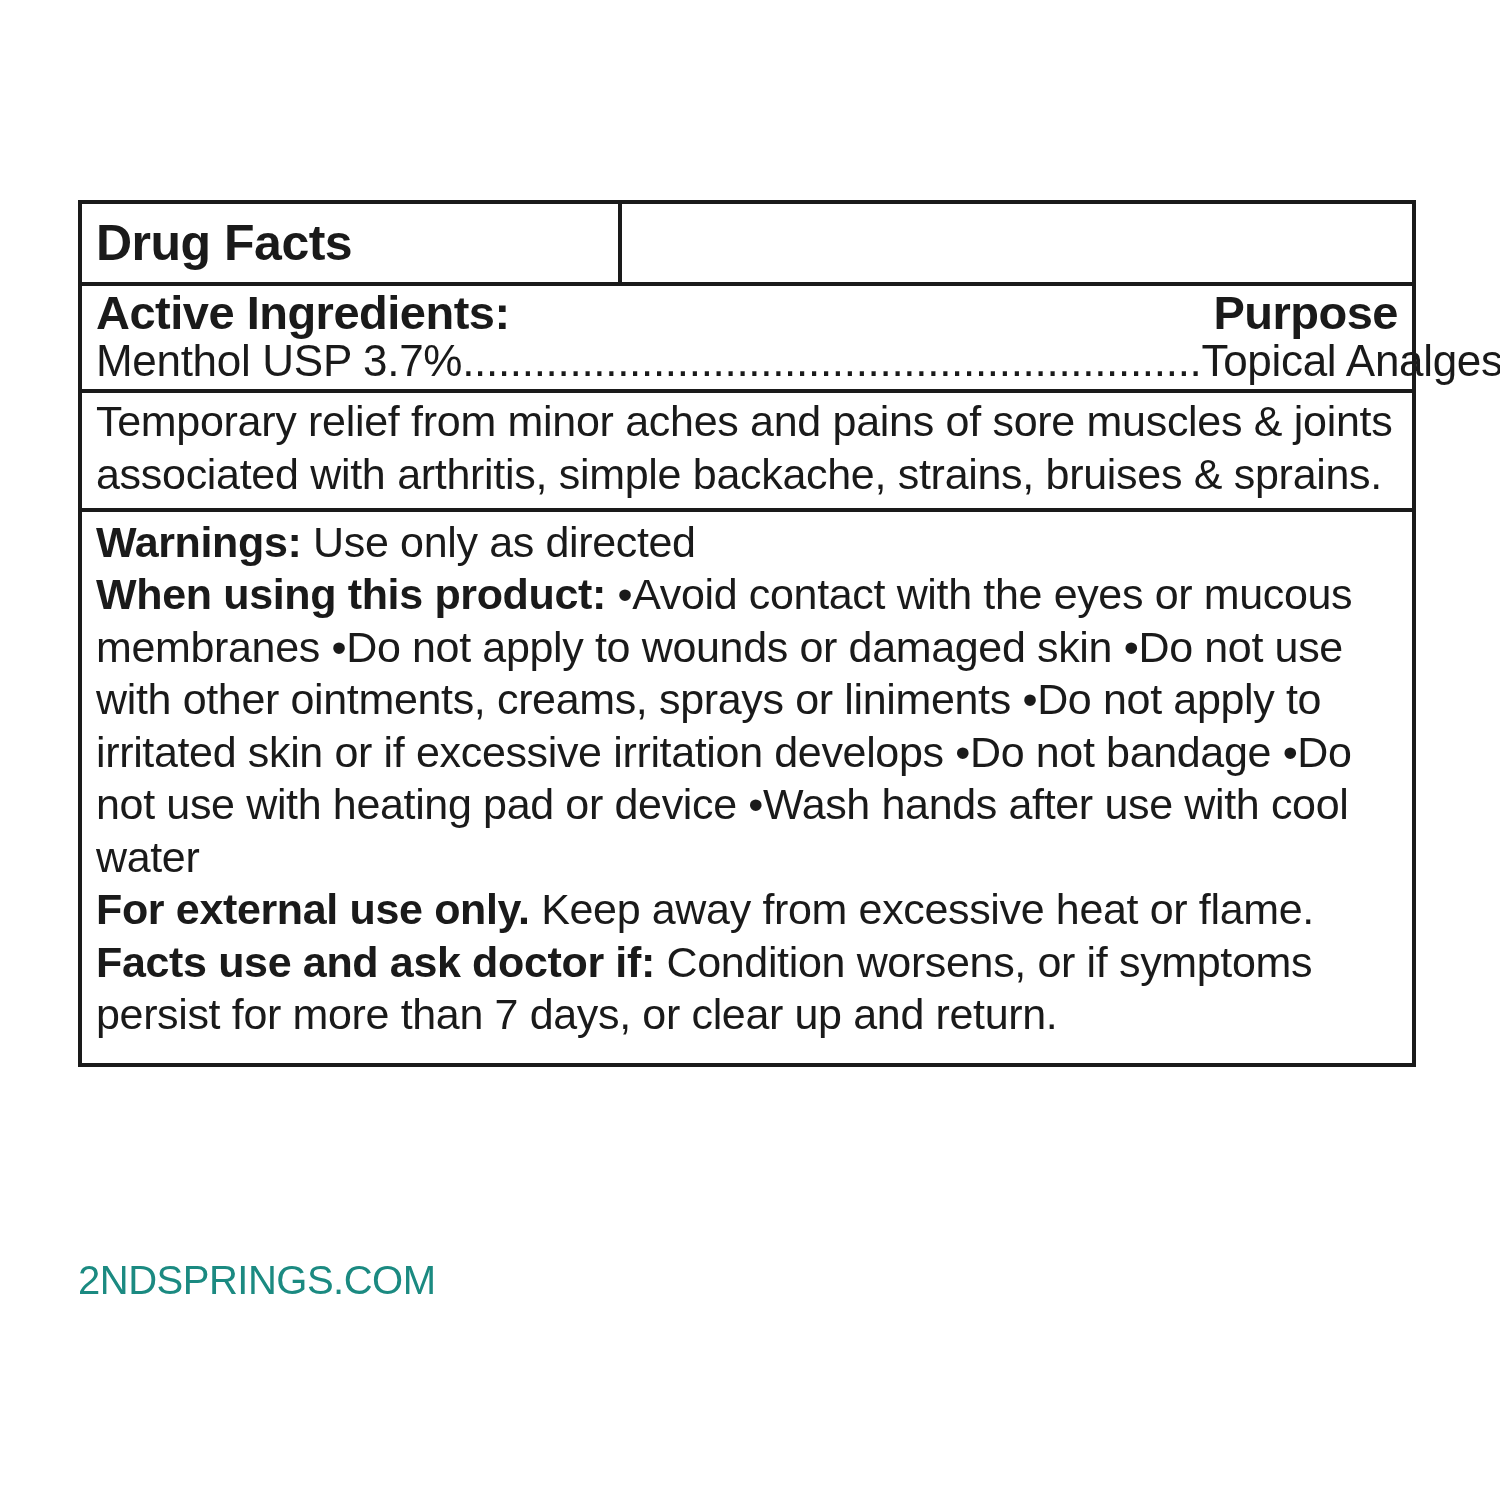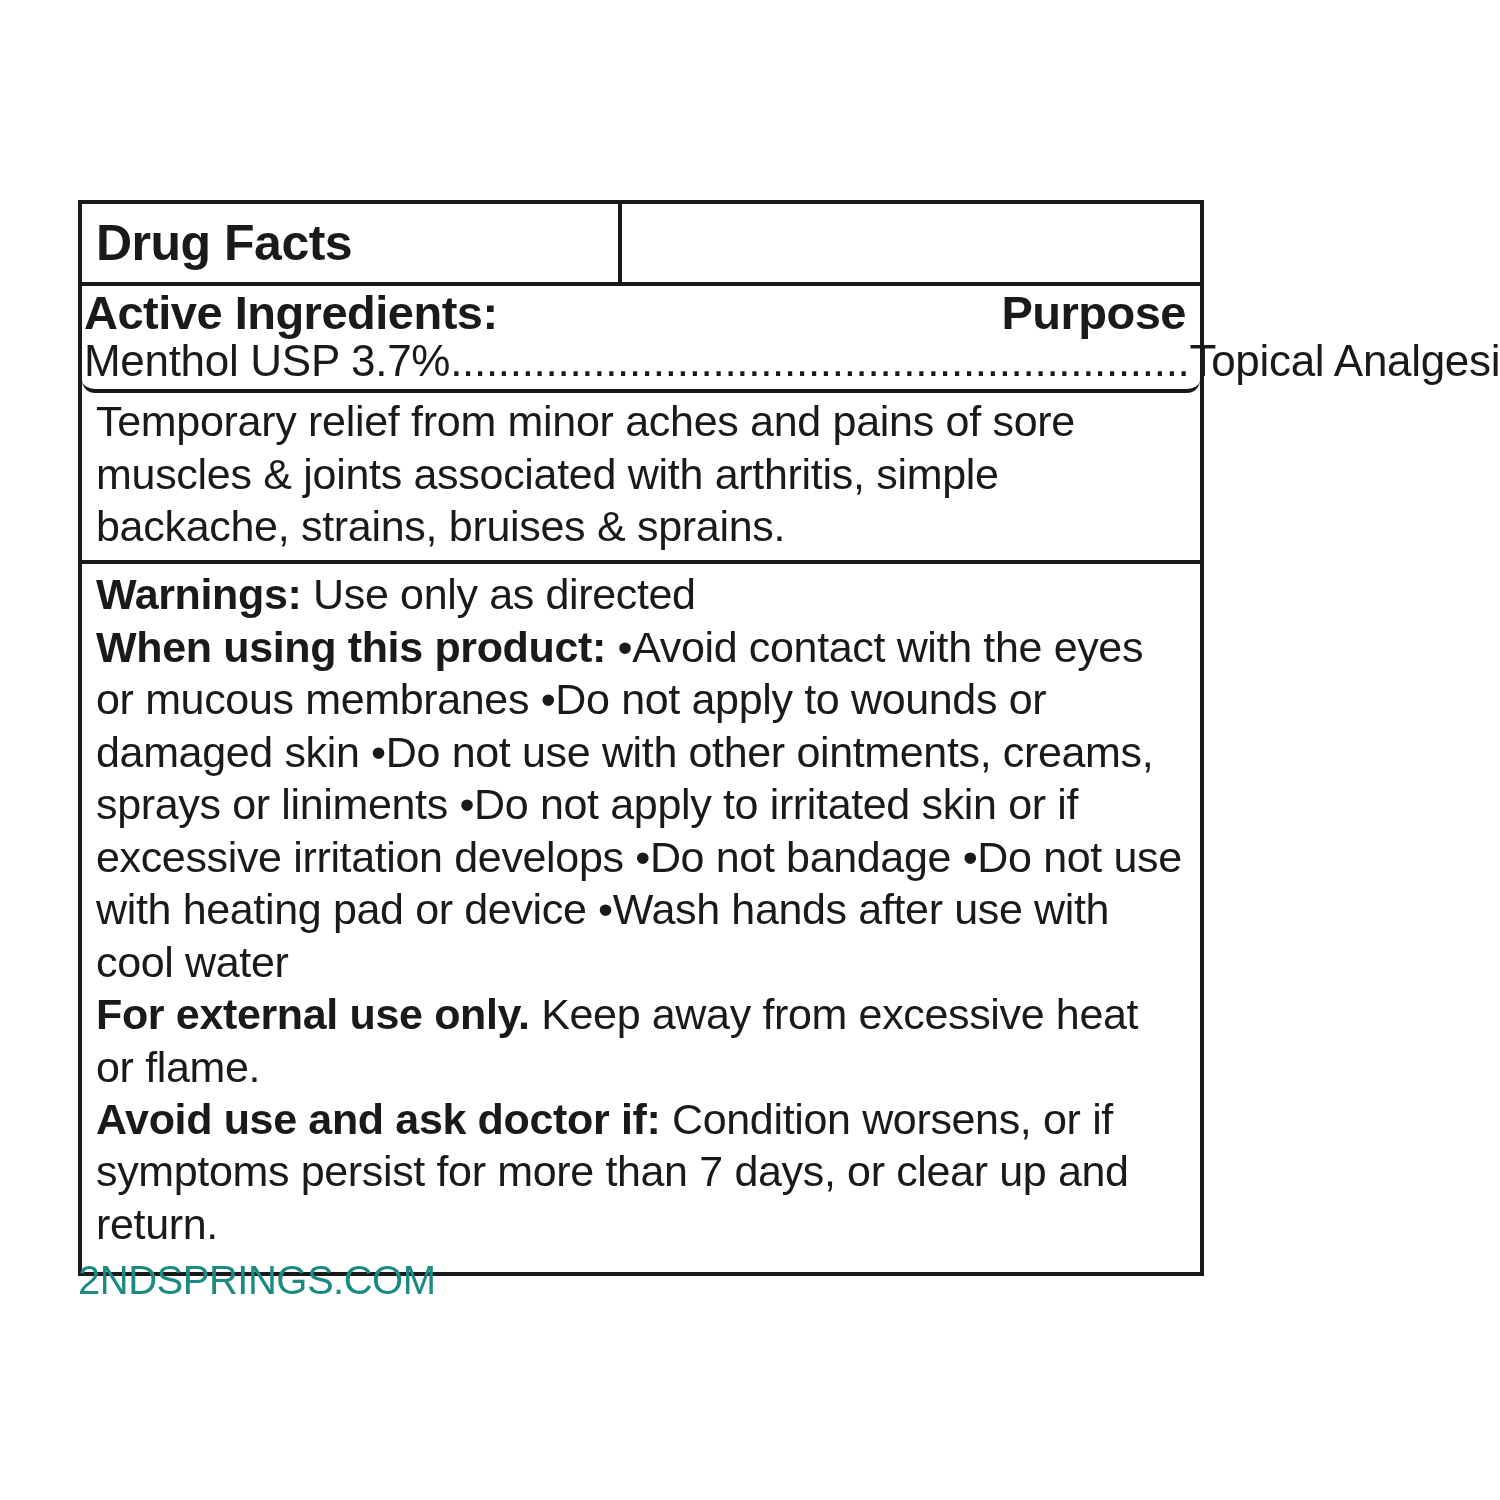--- a/index.html
+++ b/index.html
@@ -13,21 +13,21 @@
     font-family: "Liberation Sans", sans-serif;
     color: #1a1a1a;
     position: relative;
     overflow: hidden;
   }
 
   #drug-facts-panel {
     position: absolute;
     left: 78px;
     top: 200px;
-    width: 1126px;
+    width: 1338px;
     border: 4px solid #1a1a1a;
     box-sizing: border-box;
     background: #ffffff;
   }
 
   .row {
     border-bottom: 4px solid #1a1a1a;
     box-sizing: border-box;
   }
   .row.last { border-bottom: none; }
@@ -51,22 +51,21 @@
     font-weight: bold;
     letter-spacing: -0.5px;
     line-height: 1;
   }
   .title-blank {
     flex: 1;
   }
 
   
   .ai-row {
-    padding: 2px 14px 4px 2px;
-    border-radius: 13px;
+    padding: 2px 14px 4px 14px;
   }
   .ai-head {
     display: flex;
     justify-content: space-between;
     align-items: baseline;
   }
   .ai-head .left, .ai-head .right {
     font-size: 47px;
     font-weight: bold;
     line-height: 1.06;
@@ -149,19 +148,19 @@
     <p class="warn-p">
       <b>Warnings:</b><span> Use only as directed</span>
     </p>
     <p class="warn-p">
       <b>When using this product:</b><span> •Avoid contact with the eyes or mucous membranes •Do not apply to wounds or damaged skin •Do not use with other ointments, creams, sprays or liniments •Do not apply to irritated skin or if excessive irritation develops •Do not bandage •Do not use with heating pad or device  •Wash hands after use with cool water</span>
     </p>
     <p class="warn-p">
       <b>For external use only.</b><span> Keep away from excessive heat or flame.</span>
     </p>
     <p class="warn-p">
-      <b>Avoid use and ask doctor if:</b><span> Condition worsens, or if symptoms persist for more than 7 days, or clear up and return.</span>
+      <b>Facts use and ask doctor if:</b><span> Condition worsens, or if symptoms persist for more than 7 days, or clear up and return.</span>
     </p>
   </div>
 
 </div>
 
 <div id="site-url">2NDSPRINGS.COM</div>
 
 </body></html>

